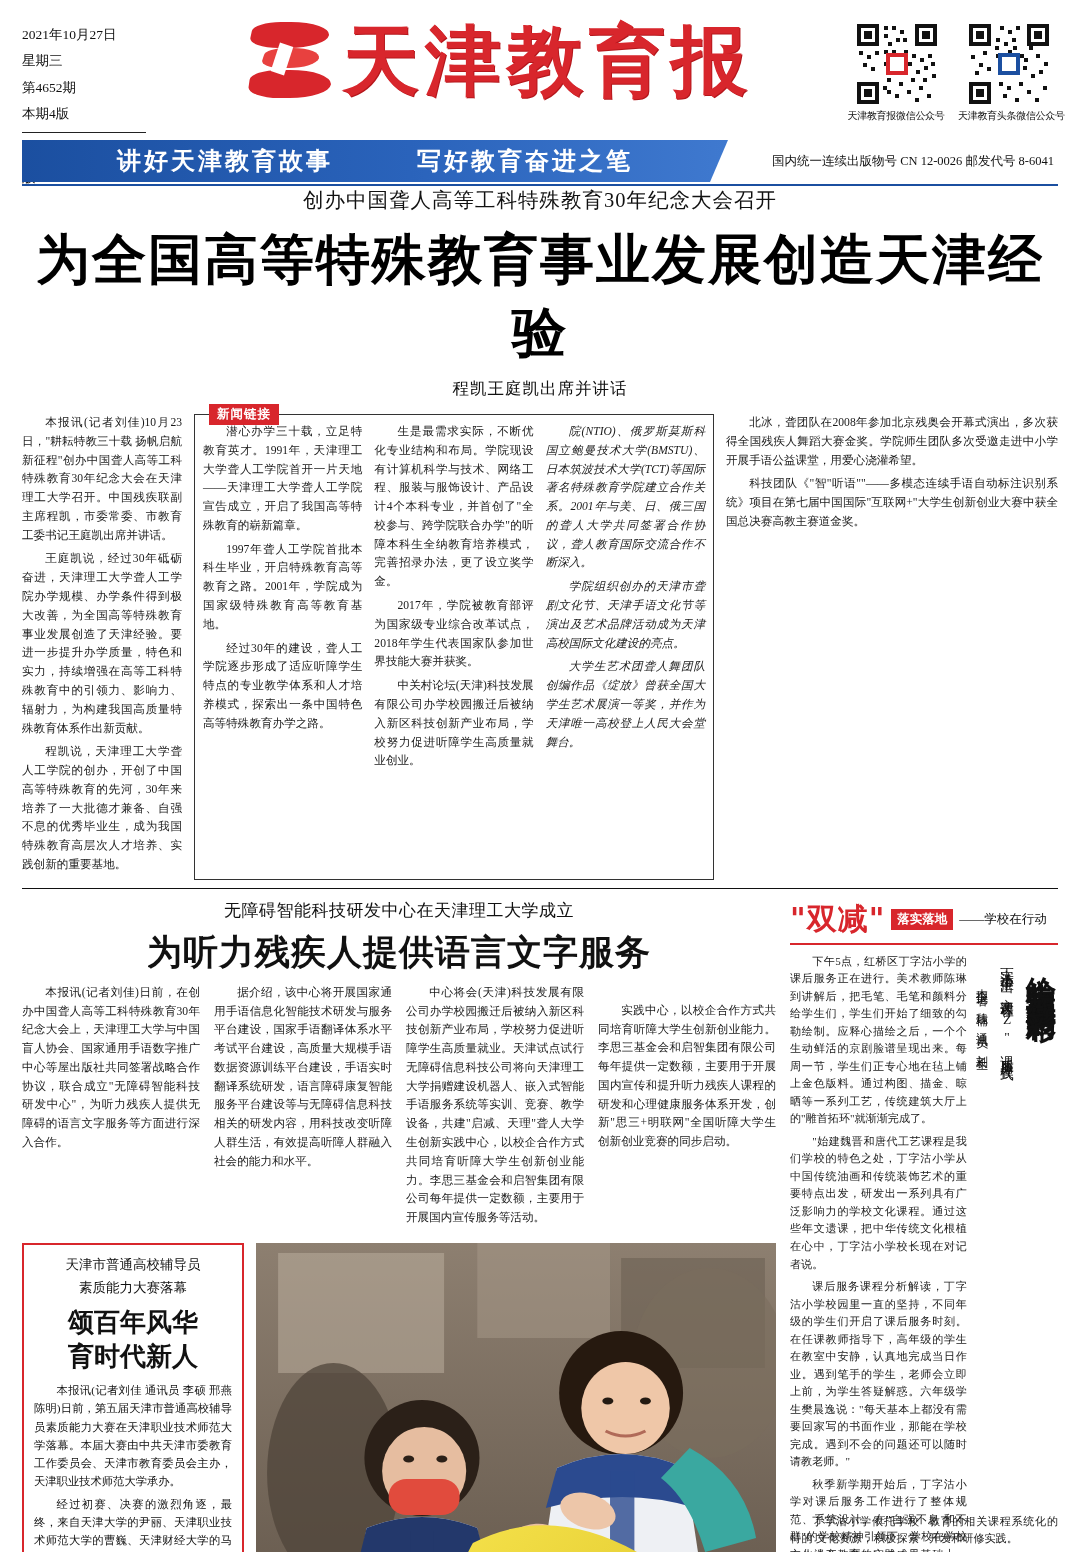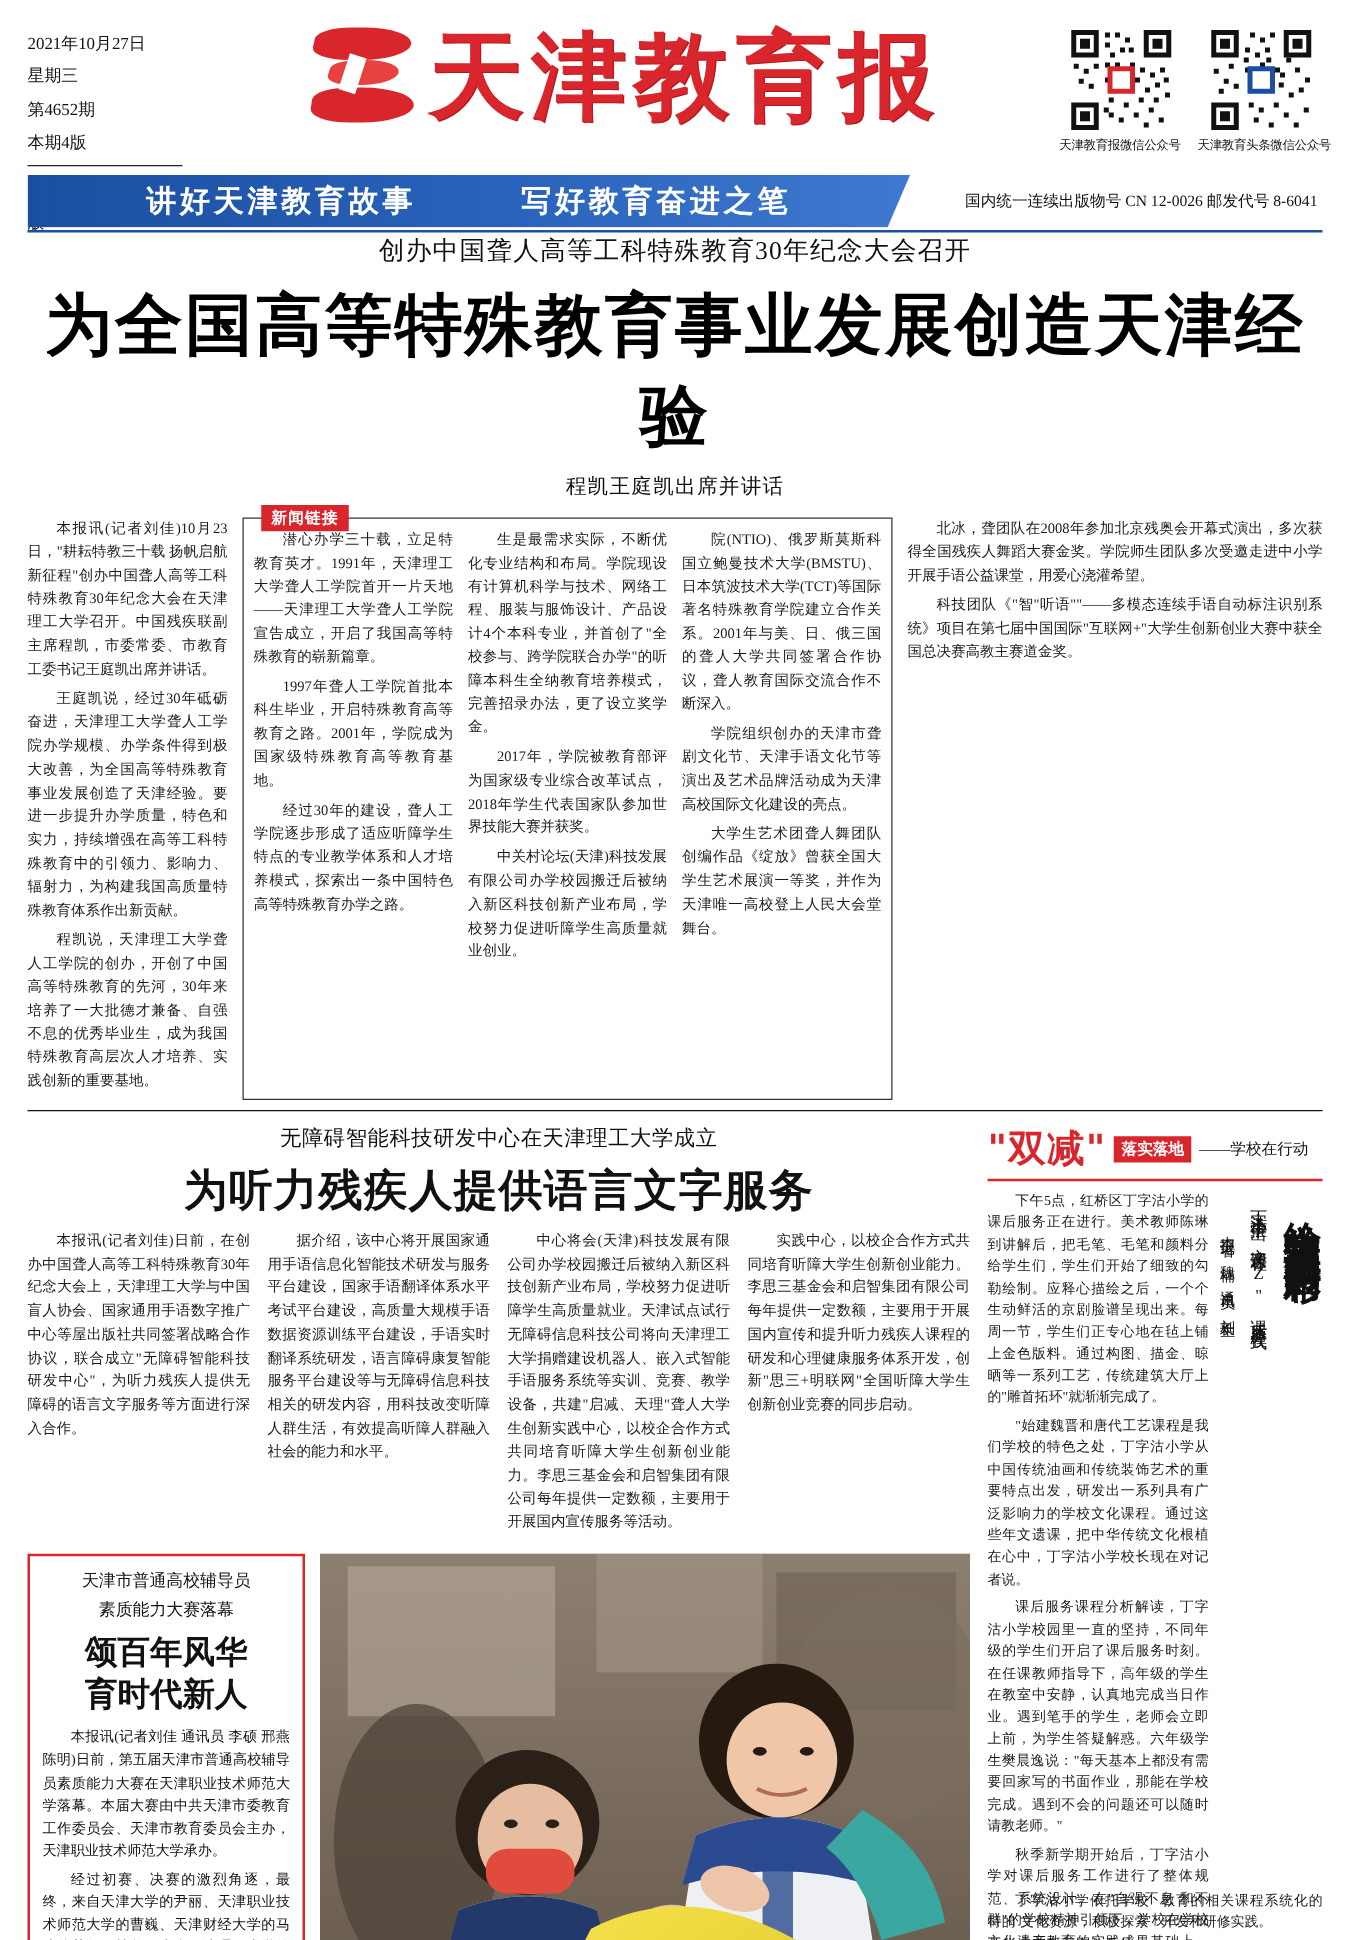--- a/index.html
+++ b/index.html
@@ -297,21 +297,21 @@
       <div class="col" style="flex:1;">
         <p>潜心办学三十载，立足特教育英才。1991年，天津理工大学聋人工学院首开一片天地——天津理工大学聋人工学院宣告成立，开启了我国高等特殊教育的崭新篇章。</p>
         <p>1997年聋人工学院首批本科生毕业，开启特殊教育高等教育之路。2001年，学院成为国家级特殊教育高等教育基地。</p>
         <p>经过30年的建设，聋人工学院逐步形成了适应听障学生特点的专业教学体系和人才培养模式，探索出一条中国特色高等特殊教育办学之路。</p>
       </div>
       <div class="col" style="flex:1;">
         <p>生是最需求实际，不断优化专业结构和布局。学院现设有计算机科学与技术、网络工程、服装与服饰设计、产品设计4个本科专业，并首创了"全校参与、跨学院联合办学"的听障本科生全纳教育培养模式，完善招录办法，更了设立奖学金。</p>
         <p>2017年，学院被教育部评为国家级专业综合改革试点，2018年学生代表国家队参加世界技能大赛并获奖。</p>
         <p>中关村论坛(天津)科技发展有限公司办学校园搬迁后被纳入新区科技创新产业布局，学校努力促进听障学生高质量就业创业。</p>
       </div>
-      <div class="col" style="flex:1;">
+      <div class="col" style="flex:1;font-style:italic;">
         <p>院(NTIO)、俄罗斯莫斯科国立鲍曼技术大学(BMSTU)、日本筑波技术大学(TCT)等国际著名特殊教育学院建立合作关系。2001年与美、日、俄三国的聋人大学共同签署合作协议，聋人教育国际交流合作不断深入。</p>
         <p>学院组织创办的天津市聋剧文化节、天津手语文化节等演出及艺术品牌活动成为天津高校国际文化建设的亮点。</p>
         <p>大学生艺术团聋人舞团队创编作品《绽放》曾获全国大学生艺术展演一等奖，并作为天津唯一高校登上人民大会堂舞台。</p>
       </div>
     </div>
 
     <div class="col" style="flex:1;">
       <p>北冰，聋团队在2008年参加北京残奥会开幕式演出，多次获得全国残疾人舞蹈大赛金奖。学院师生团队多次受邀走进中小学开展手语公益课堂，用爱心浇灌希望。</p>
       <p>科技团队《"智"听语""——多模态连续手语自动标注识别系统》项目在第七届中国国际"互联网+"大学生创新创业大赛中获全国总决赛高教主赛道金奖。</p>
     </div>
@@ -330,21 +330,21 @@
       <div class="cols" style="margin-top:4px;">
         <div class="col" style="flex:1;">
           <p>本报讯(记者刘佳)日前，在创办中国聋人高等工科特殊教育30年纪念大会上，天津理工大学与中国盲人协会、国家通用手语数字推广中心等屋出版社共同签署战略合作协议，联合成立"无障碍智能科技研发中心"，为听力残疾人提供无障碍的语言文字服务等方面进行深入合作。</p>
         </div>
         <div class="col" style="flex:1;">
           <p>据介绍，该中心将开展国家通用手语信息化智能技术研发与服务平台建设，国家手语翻译体系水平考试平台建设，高质量大规模手语数据资源训练平台建设，手语实时翻译系统研发，语言障碍康复智能服务平台建设等与无障碍信息科技相关的研发内容，用科技改变听障人群生活，有效提高听障人群融入社会的能力和水平。</p>
         </div>
         <div class="col" style="flex:1;">
           <p>中心将会(天津)科技发展有限公司办学校园搬迁后被纳入新区科技创新产业布局，学校努力促进听障学生高质量就业。天津试点试行无障碍信息科技公司将向天津理工大学捐赠建设机器人、嵌入式智能手语服务系统等实训、竞赛、教学设备，共建"启减、天理"聋人大学生创新实践中心，以校企合作方式共同培育听障大学生创新创业能力。李思三基金会和启智集团有限公司每年提供一定数额，主要用于开展国内宣传服务等活动。</p>
         </div>
-        <div class="col" style="flex:1;">
+        <div class="col" style="flex:1;margin-top:18px;">
           <p>实践中心，以校企合作方式共同培育听障大学生创新创业能力。李思三基金会和启智集团有限公司每年提供一定数额，主要用于开展国内宣传和提升听力残疾人课程的研发和心理健康服务体系开发，创新"思三+明联网"全国听障大学生创新创业竞赛的同步启动。</p>
         </div>
       </div>
 
       <div style="display:flex; gap:12px; margin-top:10px;">
         <div class="promo" style="width:222px;">
           <div class="p-kicker" style="white-space:pre-line;">天津市普通高校辅导员
 素质能力大赛落幕</div>
           <div class="p-title">
             <div>颂百年风华</div>

